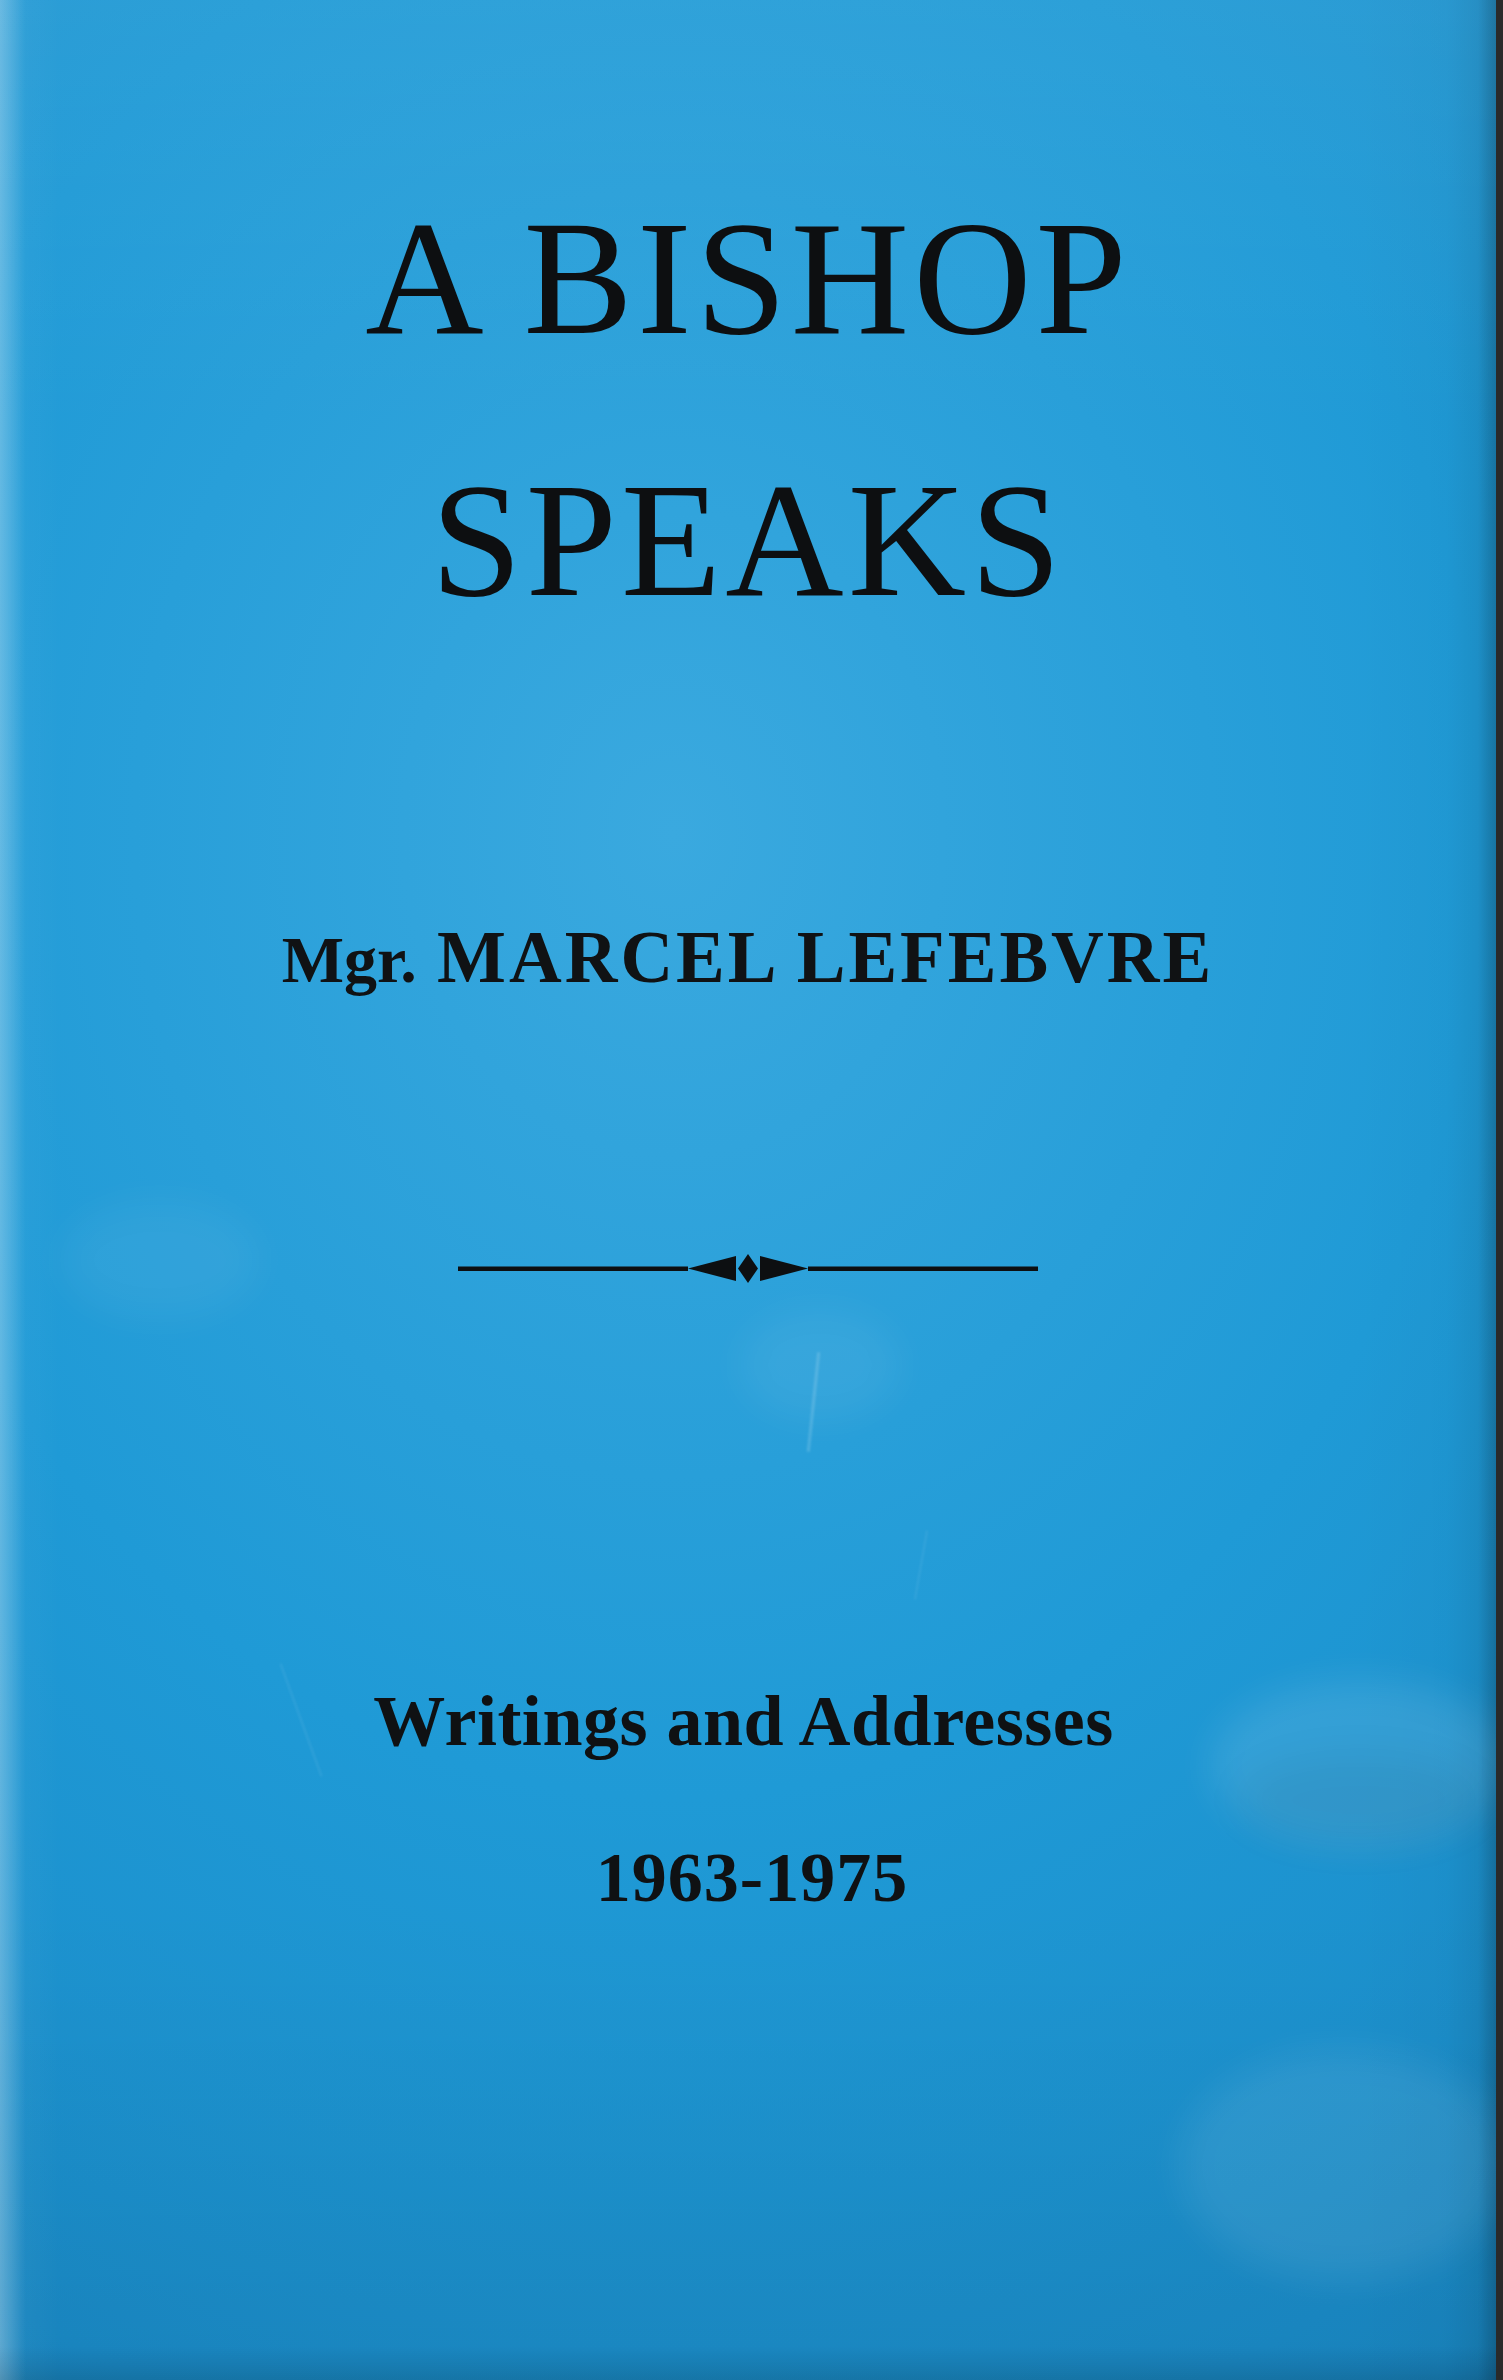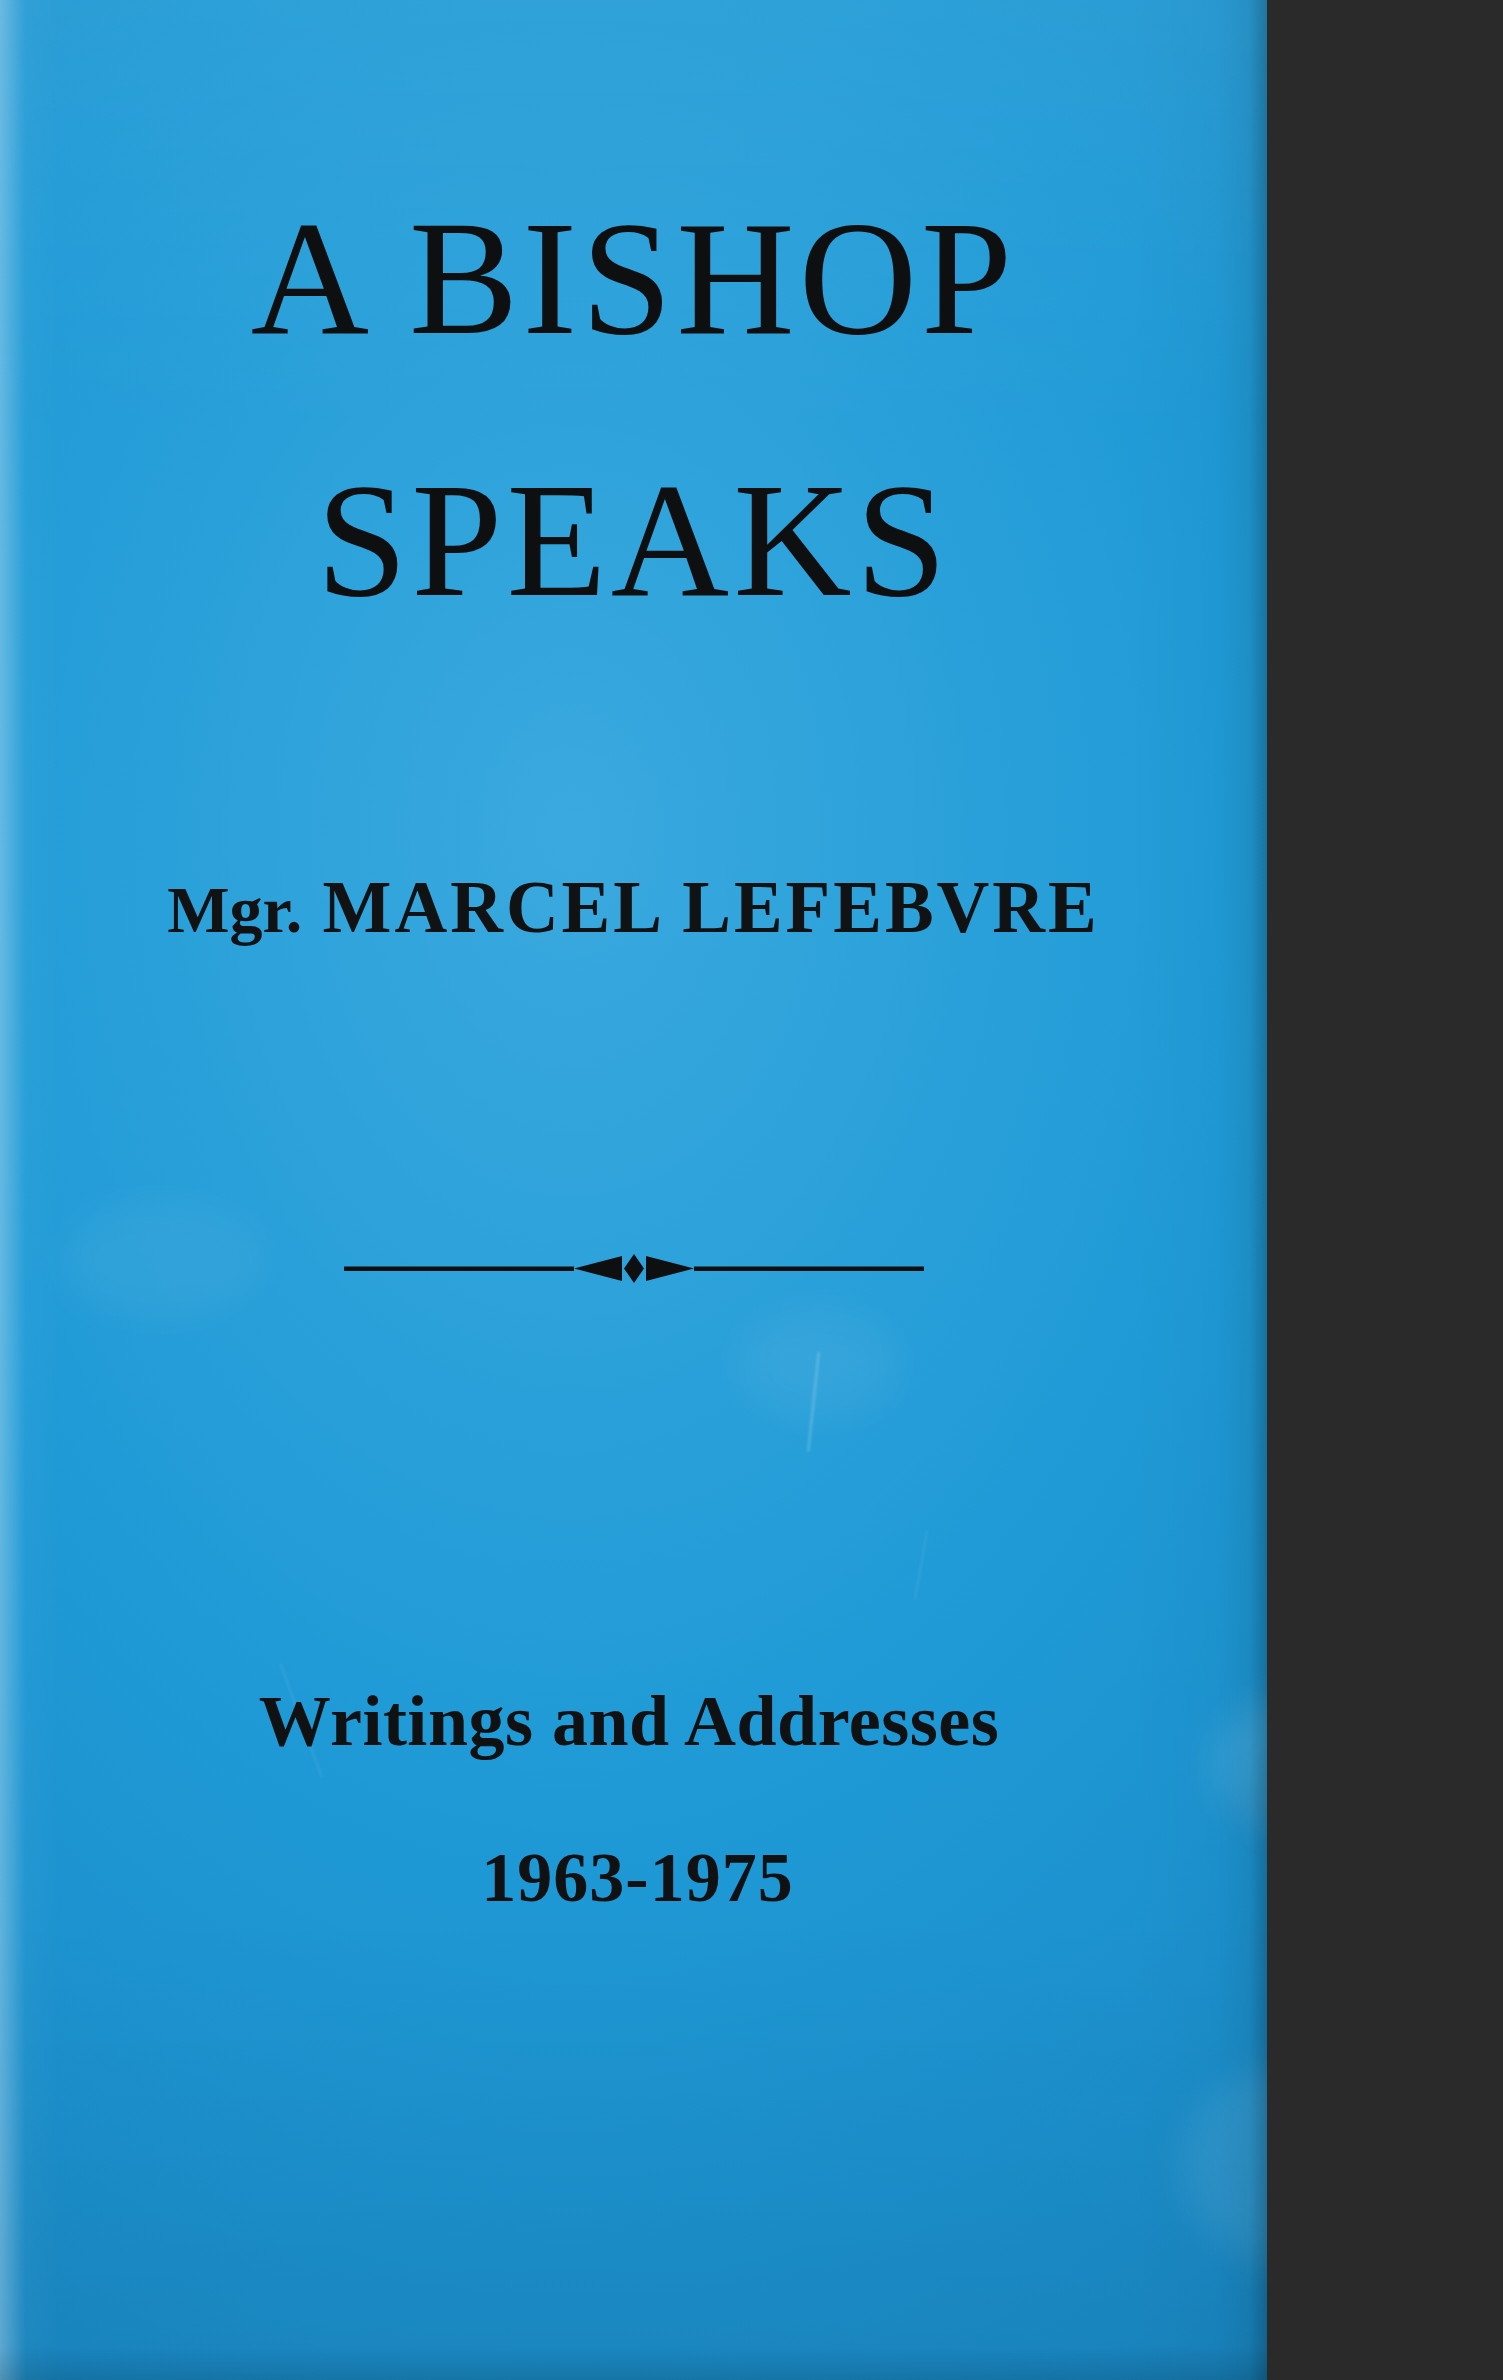--- a/index.html
+++ b/index.html
@@ -2,21 +2,21 @@
 <html><head>
 <meta charset="utf-8">
 <style>
   html, body {
     margin: 0;
     padding: 0;
     background: #2a2a2a;
   }
   .page {
     position: relative;
-    width: 1267px;
+    width: 1496px;
     height: 2380px;
     overflow: hidden;
     background: #1f9ad6;
     font-family: "Liberation Serif", serif;
   }
   
   .cover {
     position: absolute;
     inset: 0;
     background:
@@ -79,21 +79,21 @@
     left: 0; right: 0;
     text-align: center;
     font-size: 164px;
     line-height: 1;
     letter-spacing: 4px;
     color: #0d0f11;
     font-weight: normal;
   }
   .author {
     position: absolute;
-    top: 866px;
+    top: 916px;
     left: 0; right: 0;
     text-align: center;
     font-size: 73px;
     letter-spacing: 2px;
     color: #101214;
     font-weight: bold;
     font-family: "Liberation Serif", serif;
   }
   .author .hon {
     font-size: 66px;

